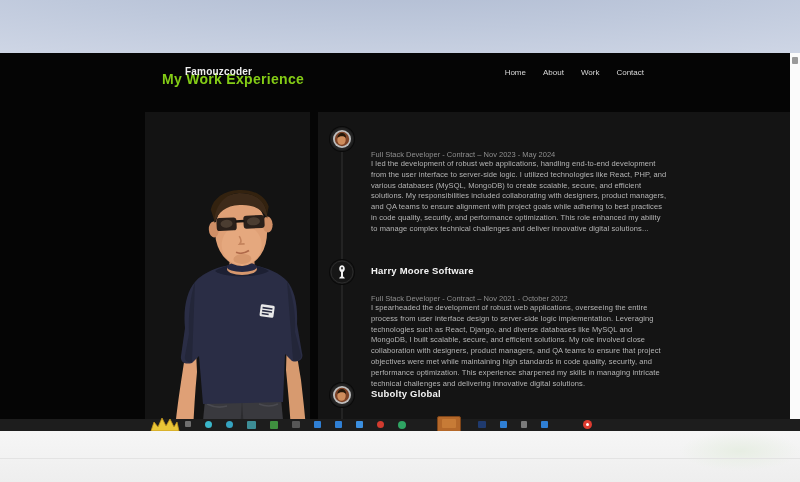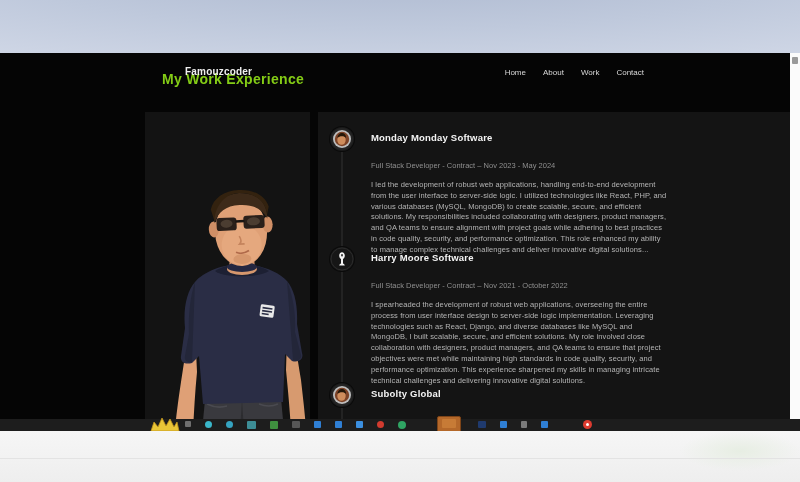--- a/index.html
+++ b/index.html
@@ -28,21 +28,21 @@
 
   
   .timeline{position:absolute;left:330px;top:74px;width:350px;height:304px;}
   .timeline .t-line{position:absolute;left:11px;top:14px;bottom:-10px;width:2px;background:#232323;}
   .entry{position:absolute;left:0;display:flex;gap:17px;width:350px;}
   .entry-icon{position:relative;z-index:1;width:24px;height:24px;border-radius:50%;
     background:#1b1b1b;flex:none;overflow:hidden;box-shadow:0 0 0 1px #0a0a0a;}
   .entry-text{padding-top:5px;width:298px;}
   .company{font-size:9.5px;font-weight:bold;color:#f4f4f4;letter-spacing:.2px;}
   .meta{font-size:7.5px;color:#8f8f8f;margin-top:18px;}
-  .desc{font-size:7.5px;color:#b5b5b5;line-height:10.8px;margin-top:10px;letter-spacing:.1px;}
+  .desc{font-size:7.5px;color:#b5b5b5;line-height:10.8px;letter-spacing:.1px;}
 
   
   .scrollbar{position:absolute;right:0;top:0;width:10px;height:378px;background:#fbfbfb;}
   .scroll-thumb{position:absolute;left:2px;top:4px;width:6px;height:7px;background:#9a9a9a;border-radius:1px;}
 
   
   .taskbar{position:absolute;left:0;top:419px;width:800px;height:12px;background:#1d1d1d;overflow:visible;}
   .tb-row{position:absolute;left:185px;top:2px;display:flex;align-items:flex-start;gap:14px;height:10px;}
   .tb-icon{flex:none;}
   .crown{position:absolute;left:150px;top:-2px;}
@@ -149,27 +149,26 @@
         <div class="entry-icon">
           <svg width="24" height="24" viewBox="0 0 24 24">
             <circle cx="12" cy="12" r="11" fill="#242424"></circle>
             <circle cx="12" cy="12" r="9" fill="#bdbdbd"></circle>
             <circle cx="12" cy="12" r="7.2" fill="#7c4226"></circle>
             <ellipse cx="11.5" cy="13" rx="4.2" ry="4.8" fill="#cf8d5c"></ellipse>
             <path d="M7.5,11 C7.5,7.5 10,6 12,6 C14,6 16.2,7.6 16,11 C14.5,8.8 9.5,8.8 7.5,11 Z" fill="#241709"></path>
           </svg>
         </div>
         <div class="entry-text">
-          <div class="company">Monday Monday Software</div>
           <div class="meta">Full Stack Developer - Contract – Nov 2023 - May 2024</div>
           <div class="desc">I led the development of robust web applications, handling end-to-end development from the user interface to server-side logic. I utilized technologies like React, PHP, and various databases (MySQL, MongoDB) to create scalable, secure, and efficient solutions. My responsibilities included collaborating with designers, product managers, and QA teams to ensure alignment with project goals while adhering to best practices in code quality, security, and performance optimization. This role enhanced my ability to manage complex technical challenges and deliver innovative digital solutions...</div>
         </div>
       </div>
 
-      <div class="entry" style="top:120px">
+      <div class="entry" style="top:133px">
         <div class="entry-icon">
           <svg width="24" height="24" viewBox="0 0 24 24">
             <circle cx="12" cy="12" r="11" fill="#161616"></circle>
             <circle cx="12" cy="12" r="11" fill="none" stroke="#2c2c2c" stroke-width="1"></circle>
             <path d="M9.2,8.8 C9.2,6.6 10.4,5.2 12,5.2 C13.6,5.2 14.8,6.6 14.8,8.8 C14.8,10.4 14,11.5 13,11.9 L13,16.5 C13.8,16.8 14.6,17.4 14.8,18.4 L9.2,18.4 C9.4,17.4 10.2,16.8 11,16.5 L11,11.9 C10,11.5 9.2,10.4 9.2,8.8 Z" fill="#f2f2f2"></path>
             <rect x="11.2" y="7" width="1.6" height="2.6" rx="0.8" fill="#161616"></rect>
           </svg>
         </div>
         <div class="entry-text">
           <div class="company">Harry Moore Software</div>

